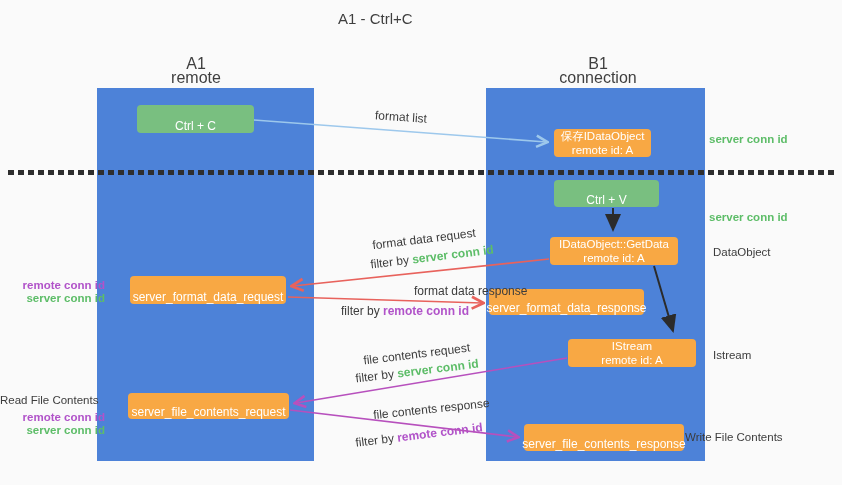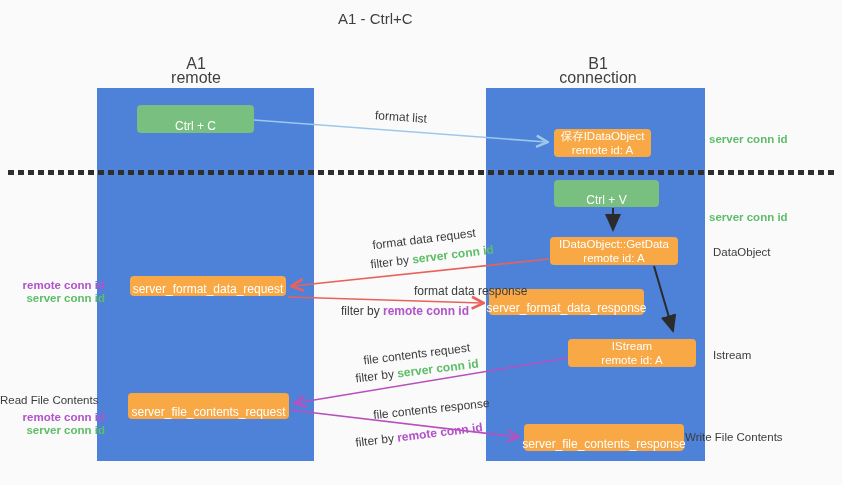--- a/index.html
+++ b/index.html
@@ -80,21 +80,21 @@
 
 <div class="box green" style="left:554px;top:180px;width:105px;height:27px;">
   <div>Ctrl + V</div>
 </div>
 
 <div class="box orange two-line" style="left:550px;top:237px;width:128px;height:28px;">
   <div>IDataObject::GetData</div>
   <div>remote id: A</div>
 </div>
 
-<div class="box orange" style="left:130px;top:276px;width:156px;height:20px;">
+<div class="box orange" style="left:130px;top:276px;width:156px;height:28px;">
   <div>server_format_data_request</div>
 </div>
 
 <div class="box orange" style="left:489px;top:289px;width:155px;height:26px;">
   <div>server_format_data_response</div>
 </div>
 
 <div class="box orange two-line" style="left:568px;top:339px;width:128px;height:28px;">
   <div>IStream</div>
   <div>remote id: A</div>

